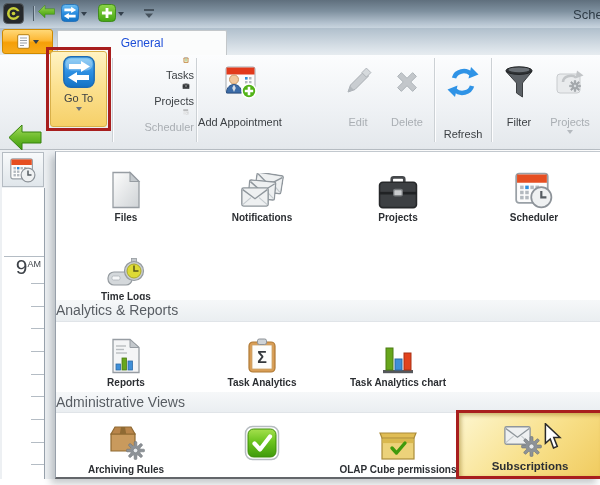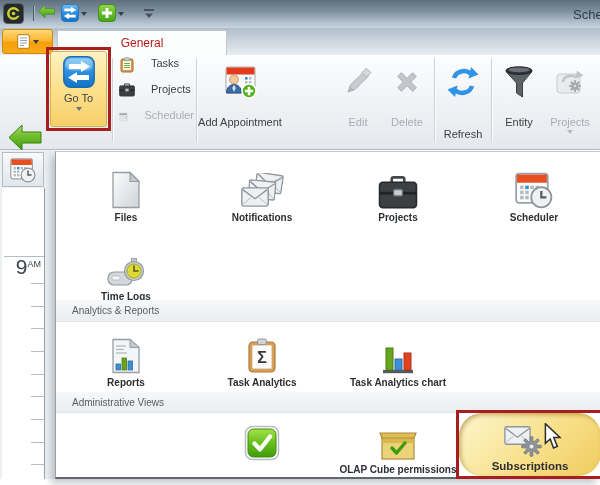--- a/index.html
+++ b/index.html
@@ -18,32 +18,32 @@
   .win-title{left:573px;top:7px;font-size:13px;color:#2e3b46;white-space:nowrap;}
   
   .tabrow{left:0;top:28px;width:600px;height:27px;
     background:linear-gradient(#b0bfcc,#dfe6ec 85%,#e7ecf0);}
   .app-btn{left:2px;top:1px;width:51px;height:25px;border-radius:3px;
     background:linear-gradient(#ffd877 0%,#fdb733 45%,#f59f08 55%,#f7ab1c 100%);
     border:1px solid #cf8a00;box-sizing:border-box;
     display:flex;align-items:center;justify-content:center;gap:3px;}
   .tab{left:57px;top:2px;width:168px;height:25px;background:#fbfcfc;
     border:1px solid #c3c7ca;border-bottom:none;border-radius:2px 2px 0 0;
-    font-size:12px;color:#b91c1c;text-align:center;line-height:25px;}
+    font-size:12px;color:#1d4ed8;text-align:center;line-height:25px;}
   
   .ribbon{left:0;top:55px;width:600px;height:95px;
     background:linear-gradient(#fcfdfe,#eef1f4 60%,#e4e8ec);
     border-bottom:1px solid #b7bdc3;box-sizing:border-box;}
   .rsep{top:3px;height:84px;width:0;border-left:1px solid #ccd1d5;border-right:1px solid #fdfdfe;}
   .rbtn{display:flex;flex-direction:column;align-items:center;cursor:default;}
   .rbtn .ric{height:40px;display:flex;align-items:center;justify-content:center;}
   .rlbl{font-size:11px;color:#3b3f43;white-space:nowrap;margin-top:14px;}
   .disabled .rlbl{color:#a9aeb3;}
   .rbtn-large{top:3px;height:88px;padding-top:4px;box-sizing:border-box;}
-  .sbtn{left:116px;width:78px;height:24px;display:flex;align-items:flex-start;gap:16px;padding-left:3px;box-sizing:border-box;}
+  .sbtn{left:116px;width:78px;height:24px;display:flex;align-items:flex-end;gap:6px;padding-left:3px;box-sizing:border-box;flex-direction:column;}
   .sbtn .rlbl{margin-top:0;}
   
   .back-btn{left:3px;top:58px;width:44px;height:88px;}
   .goto-btn{left:50px;top:51px;width:57px;height:76px;z-index:30;
     background:linear-gradient(#fff3c3 0%,#fce292 45%,#f6d069 100%);
     border:1px solid #d8b04a;border-radius:3px;box-sizing:border-box;
     display:flex;flex-direction:column;align-items:center;padding-top:4px;}
   .annot{border:3px solid #a81e1e;box-sizing:border-box;z-index:40;pointer-events:none;}
   .annot-goto{left:46px;top:47px;width:65px;height:84px;}
   
@@ -57,30 +57,30 @@
   .tick.full{left:2px;width:auto;}
   .timelabel{position:absolute;top:69px;right:3px;display:flex;align-items:flex-start;color:#3e4349;}
   .timelabel .hour{font-size:21px;line-height:20px;font-weight:400;}
   .timelabel .mer{font-size:9px;margin-top:2px;}
   
   .dropdown{left:55px;top:151px;width:545px;height:328px;background:#fff;
     border-left:1px solid #98a0aa;border-top:1px solid #c2c8ce;border-bottom:2px solid #63666a;
     box-sizing:border-box;box-shadow:-4px 5px 7px rgba(40,50,60,0.25);z-index:10;}
   .mhead{position:absolute;left:0;width:544px;height:22px;
     background:linear-gradient(#f6f8f9,#eaeef1);border-bottom:1px solid #e0e4e8;
-    font-size:10px;color:#585d63;line-height:21px;padding-left:16px;box-sizing:border-box;}
+    font-size:14px;color:#585d63;line-height:21px;padding-left:0;box-sizing:border-box;}
   .ditem{position:absolute;width:136px;text-align:center;cursor:default;}
   .ditem .dicon{height:44px;display:flex;align-items:flex-end;justify-content:center;}
   .ditem .dlbl{font-size:10px;font-weight:bold;color:#2c2f33;white-space:nowrap;margin-top:3px;}
   
   .annot-subs{left:456px;top:410px;width:148px;height:69px;z-index:45;}
   .subs-inner{position:absolute;left:0;top:0;width:100%;height:100%;
     background:linear-gradient(135deg,#fdf6cf 0%,#f8e08a 55%,#f0cb5f 100%);
     box-shadow:inset 2px 2px 4px rgba(130,95,0,0.45);
-    display:flex;flex-direction:column;align-items:center;padding-top:5px;box-sizing:border-box;border-radius:23px;}
+    display:flex;flex-direction:column;align-items:center;padding-top:5px;box-sizing:border-box;}
   .subs-inner .dicon{height:40px;display:flex;align-items:flex-end;justify-content:center;margin-left:-14px;}
   .subs-inner .dlbl{font-size:11.5px;font-weight:bold;color:#2c2f33;margin-top:2px;}
   .cursor{left:544px;top:423px;z-index:60;}
   .bottom-gap{left:0;top:479px;width:600px;height:6px;background:#fff;}
 </style>
 </head>
 <body>
 
 <svg style="position:absolute;width:0;height:0" aria-hidden="true">
   <defs>
@@ -309,21 +309,21 @@
     <div class="abs rsep" style="left:491px;"></div>
 
     <div class="abs rbtn rbtn-large" style="left:496px;width:46px;">
       <span class="ric">
         <svg width="30" height="32" viewBox="0 0 30 32">
           <path d="M2 5.5 L12.5 17 L12.5 27 L18.5 31 L18.5 17 L28 5.5 z" fill="#5c6166" stroke="#3c3f42"></path>
           <ellipse cx="15" cy="4.6" rx="13" ry="3.8" fill="#303336" stroke="#1f2224"></ellipse>
           <ellipse cx="15" cy="3.8" rx="10.5" ry="2.4" fill="#6a7076"></ellipse>
         </svg>
       </span>
-      <span class="rlbl">Entity</span>
+      <span class="rlbl">Filter</span>
     </div>
 
     <div class="abs rbtn rbtn-large disabled" style="left:545px;width:50px;">
       <span class="ric">
         <svg width="32" height="30" viewBox="0 0 32 30">
           <rect x="3" y="7" width="23" height="19" rx="3" fill="#e9ebed" stroke="#c8cbce"></rect>
           <path d="M9 15 c0-6 9-8 13-4.5" stroke="#c2c5c8" stroke-width="2.6" fill="none"></path>
           <polygon points="23,3.5 29.5,8.5 21.5,11.5" fill="#c2c5c8"></polygon>
           <g opacity="0.75">
               <use href="#gear" x="15" y="13" width="12" height="12"></use>
@@ -448,20 +448,31 @@
           <rect x="5" y="6" width="7" height="22" fill="#67a61c" stroke="#4c7d12"></rect>
           <rect x="14" y="17" width="7" height="11" fill="#3f8fd8" stroke="#2d6ba6"></rect>
           <rect x="23" y="11" width="7" height="17" fill="#e2431e" stroke="#a93115"></rect>
         </svg>
       </span>
       <div class="dlbl">Task Analytics chart</div>
     </div>
 
     <div class="mhead" style="top:240px;height:21px;">Administrative Views</div>
 
+    <div class="ditem" style="left:2px;top:265px;">
+      <span class="dicon">
+        <svg width="40" height="37" viewBox="0 0 40 37">
+          <path d="M5 10 H29 V27 H5 z" fill="#c99a5d" stroke="#8f6a33" stroke-width="1.2"></path>
+          <path d="M5 10 L9 3 H25 L29 10 z" fill="#b9854a" stroke="#8f6a33" stroke-width="1.2"></path>
+          <path d="M15 3 h4 l1.2 7 h-6.4 z" fill="#8f6a33"></path>
+          <use href="#gear" x="20" y="17" width="19" height="19"></use>
+        </svg>
+      </span>
+      <div class="dlbl">Archiving Rules</div>
+    </div>
     <div class="ditem" style="left:138px;top:265px;">
       <span class="dicon">
         <svg width="36" height="36" viewBox="0 0 36 36">
           <rect x="1.5" y="1.5" width="33" height="33" rx="7" fill="#ffffff" stroke="#b6bcc1" stroke-width="1.5"></rect>
           <rect x="4" y="4" width="28" height="28" rx="5.5" fill="url(#ggreenbig)" stroke="#3f8d0b"></rect>
           <path d="M10.5 18.5 L16 24.5 L26 11.5" fill="none" stroke="#fff" stroke-width="4.2" stroke-linecap="round" stroke-linejoin="round"></path>
         </svg>
       </span>
     </div>
     <div class="ditem" style="left:274px;top:265px;">

